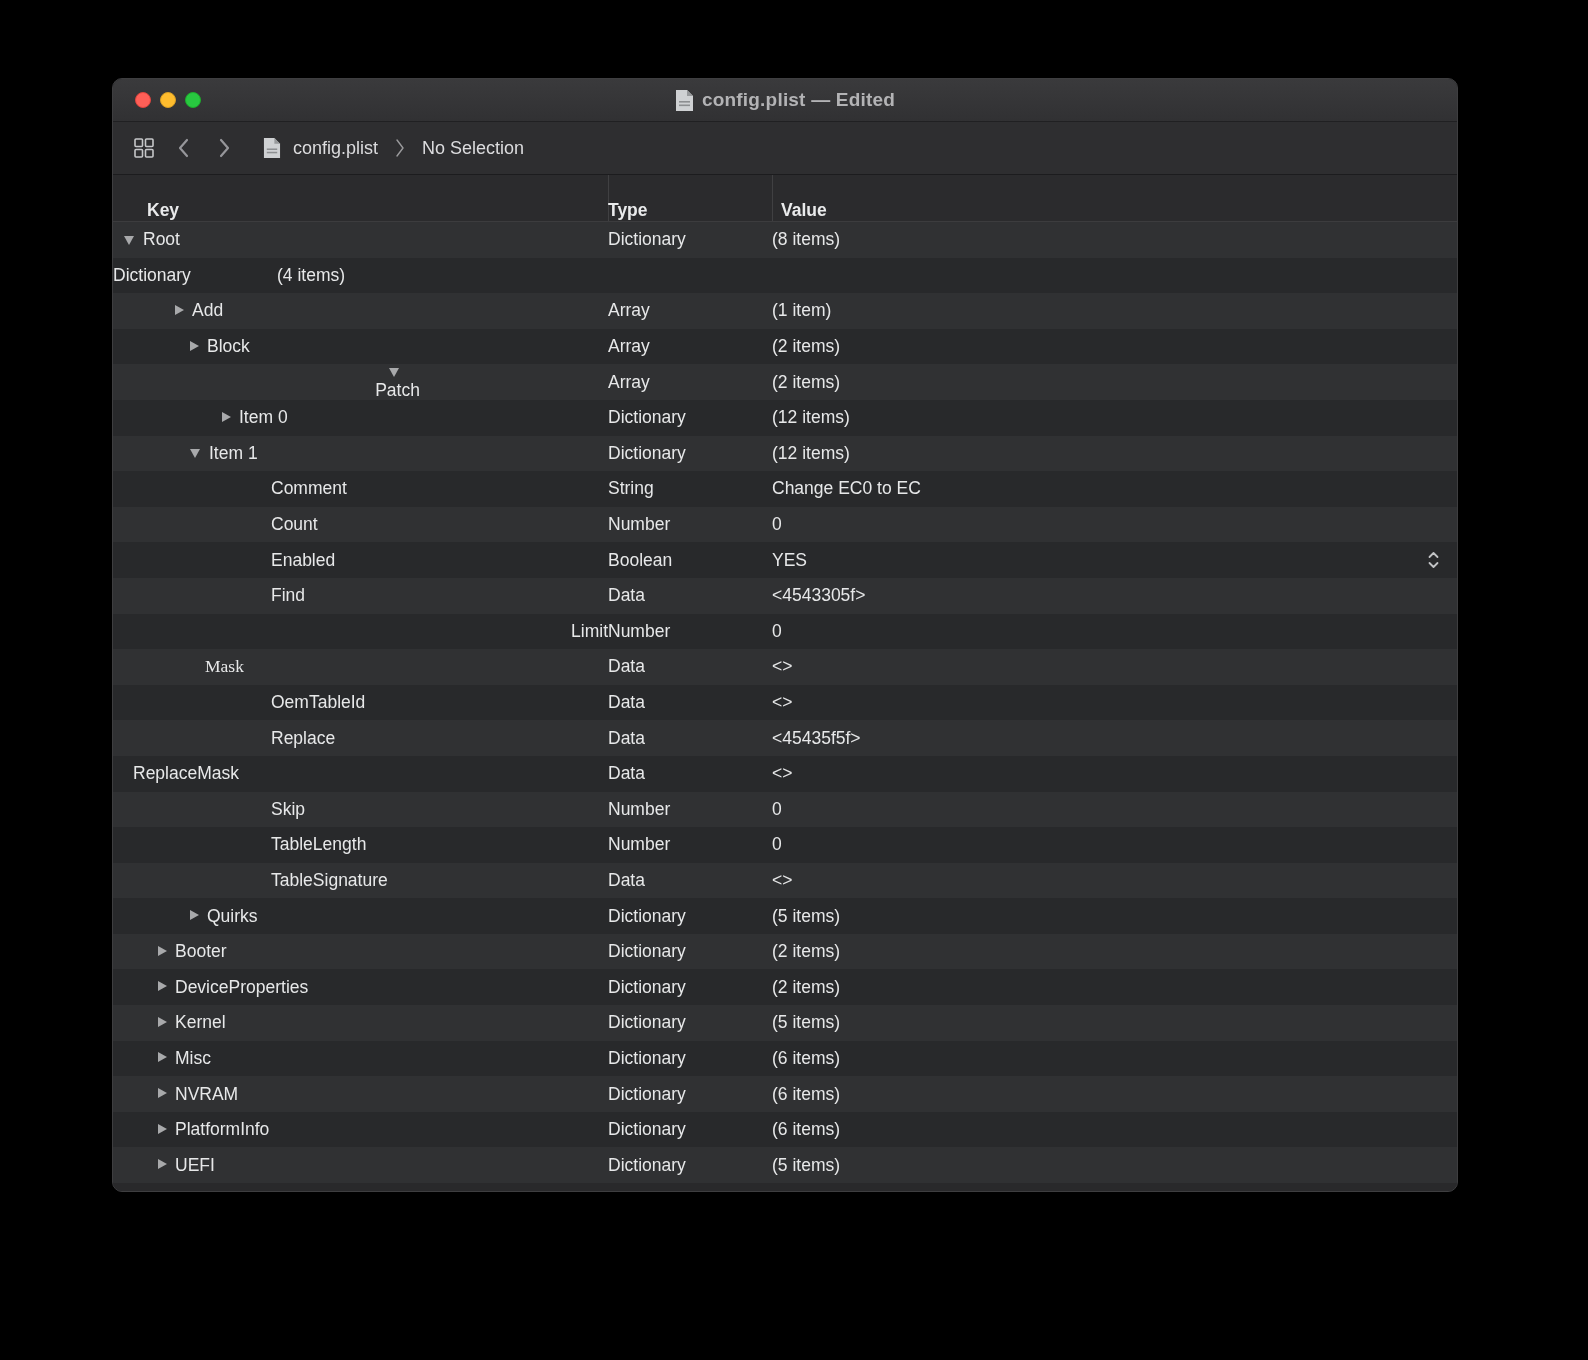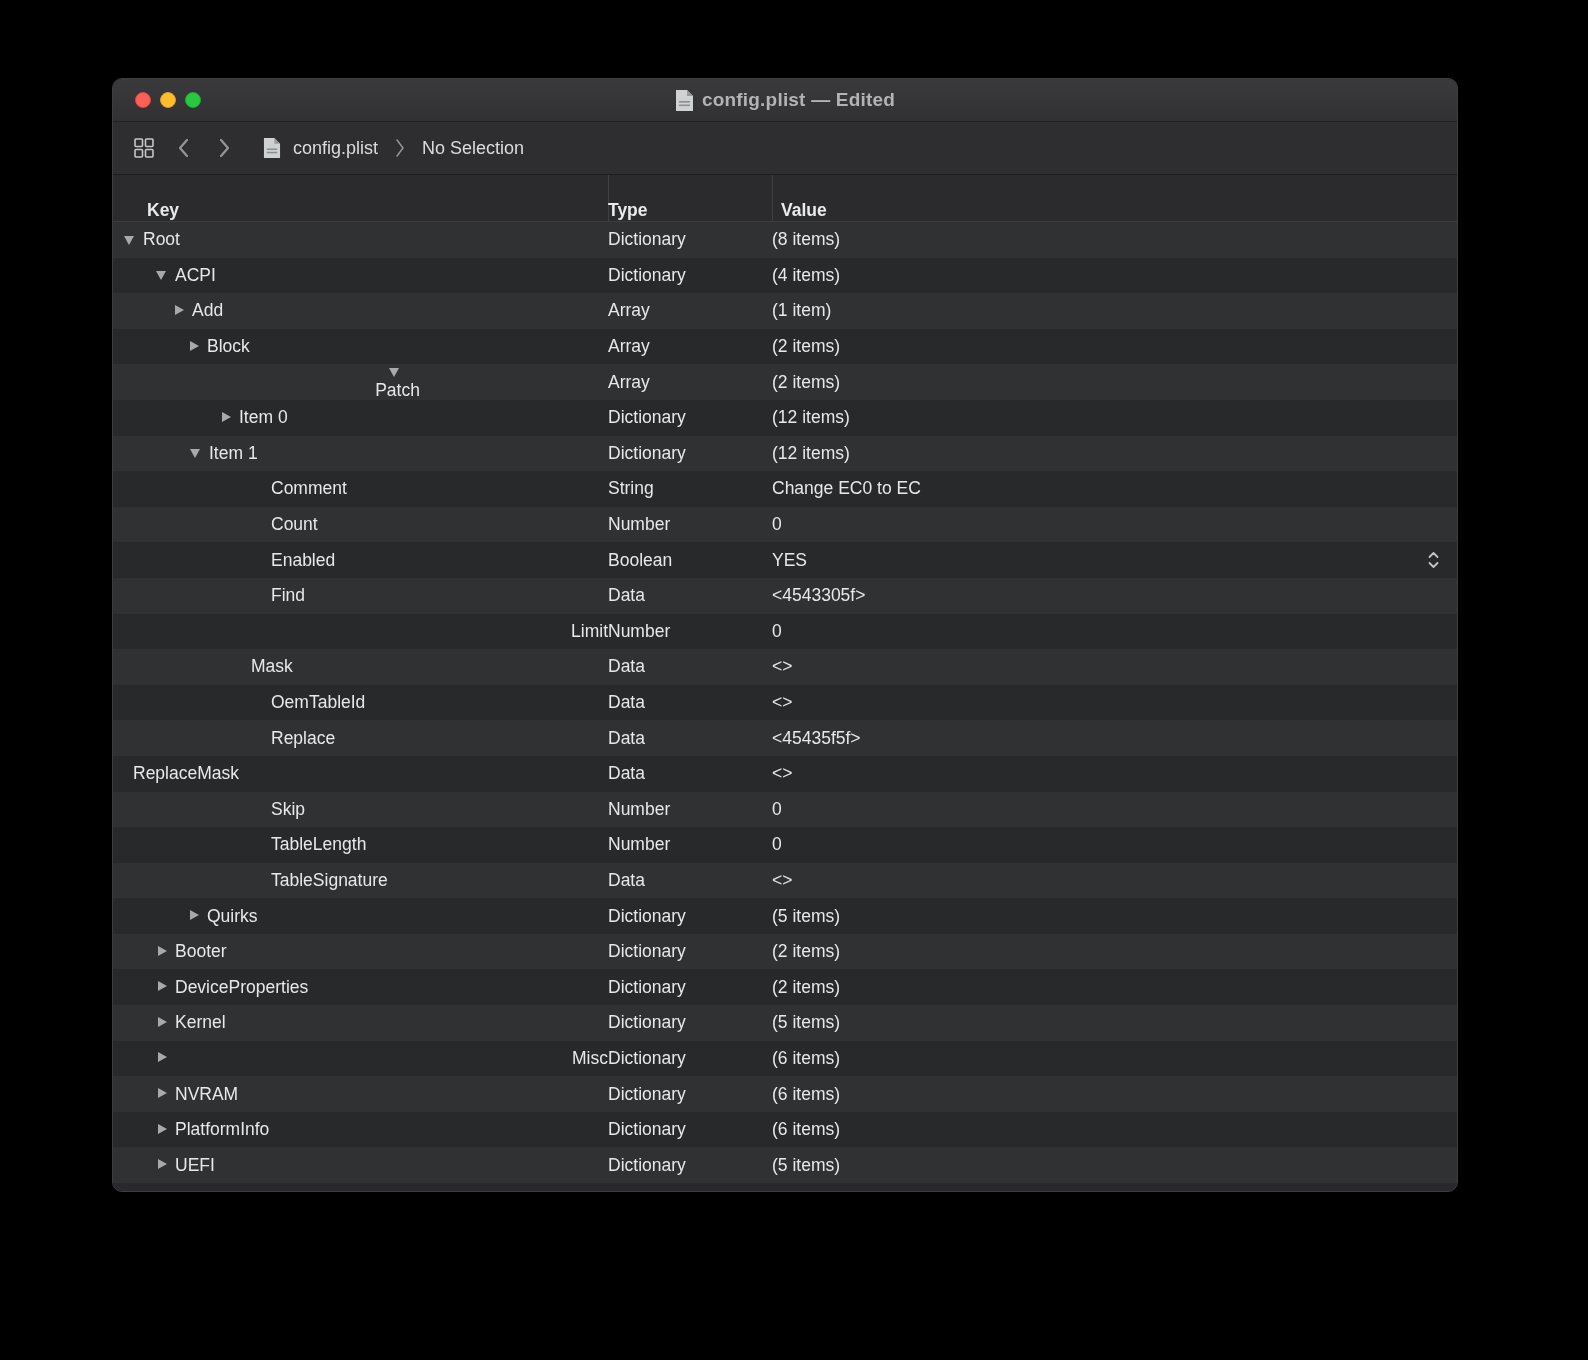--- a/index.html
+++ b/index.html
@@ -144,24 +144,20 @@
       <div class="row even">
     <div class="cell key" style="padding-left: 10px;">
       <span class="tri expanded"></span>
       <span>Root</span>
     </div>
     <div class="cell type">Dictionary</div>
     <div class="cell value">(8 items)</div>
 
   </div>
       <div class="row odd">
-    <div class="cell key" style="padding-left: 42px;">
-      <span class="tri expanded"></span>
-      <span>ACPI</span>
-    </div>
     <div class="cell type">Dictionary</div>
     <div class="cell value">(4 items)</div>
 
   </div>
       <div class="row even">
     <div class="cell key" style="padding-left: 59px;">
       <span class="tri"></span>
       <span>Add</span>
     </div>
     <div class="cell type">Array</div>
@@ -248,21 +244,21 @@
       <div class="row odd">
     <div class="cell key" style="padding-left: 138px; justify-content: flex-end;">
       <span class="tri hidden"></span>
       <span>Limit</span>
     </div>
     <div class="cell type">Number</div>
     <div class="cell value">0</div>
 
   </div>
       <div class="row even">
-    <div class="cell key" style="padding-left: 118px;">
+    <div class="cell key" style="padding-left: 72px; font-family: Liberation Serif, serif;">
       <span class="tri hidden"></span>
       <span>Mask</span>
     </div>
     <div class="cell type">Data</div>
     <div class="cell value">&lt;&gt;</div>
 
   </div>
       <div class="row odd">
     <div class="cell key" style="padding-left: 138px;">
       <span class="tri hidden"></span>
@@ -347,21 +343,21 @@
       <div class="row even">
     <div class="cell key" style="padding-left: 42px;">
       <span class="tri"></span>
       <span>Kernel</span>
     </div>
     <div class="cell type">Dictionary</div>
     <div class="cell value">(5 items)</div>
 
   </div>
       <div class="row odd">
-    <div class="cell key" style="padding-left: 42px; justify-content: space-between;">
+    <div class="cell key" style="padding-left: 42px;">
       <span class="tri"></span>
       <span>Misc</span>
     </div>
     <div class="cell type">Dictionary</div>
     <div class="cell value">(6 items)</div>
 
   </div>
       <div class="row even">
     <div class="cell key" style="padding-left: 42px;">
       <span class="tri"></span>

